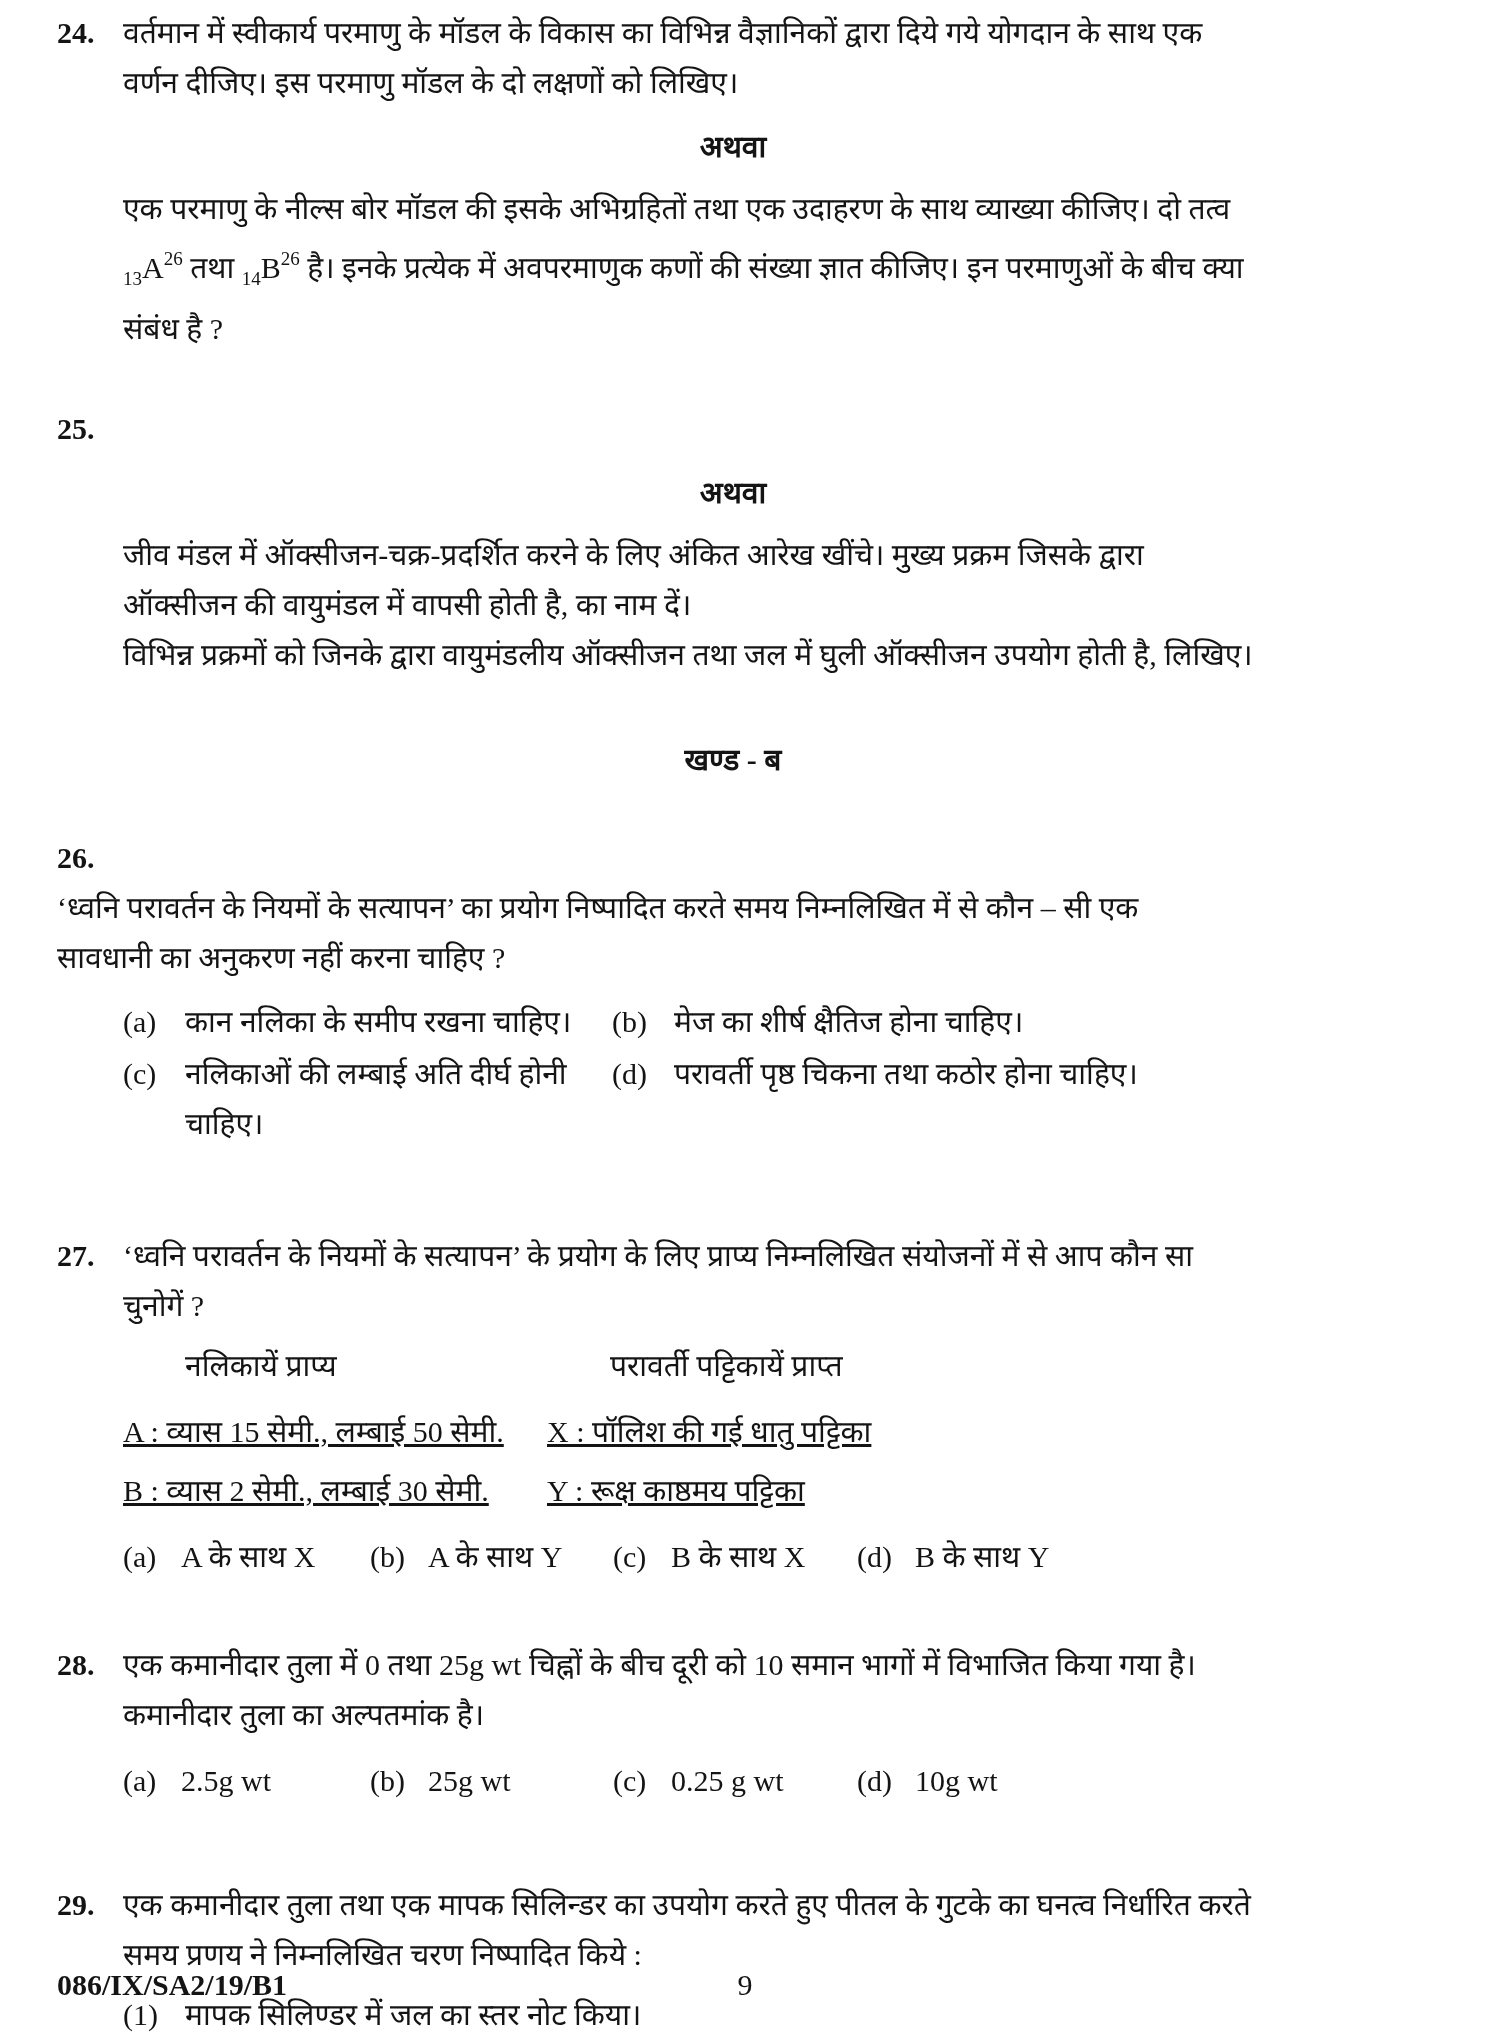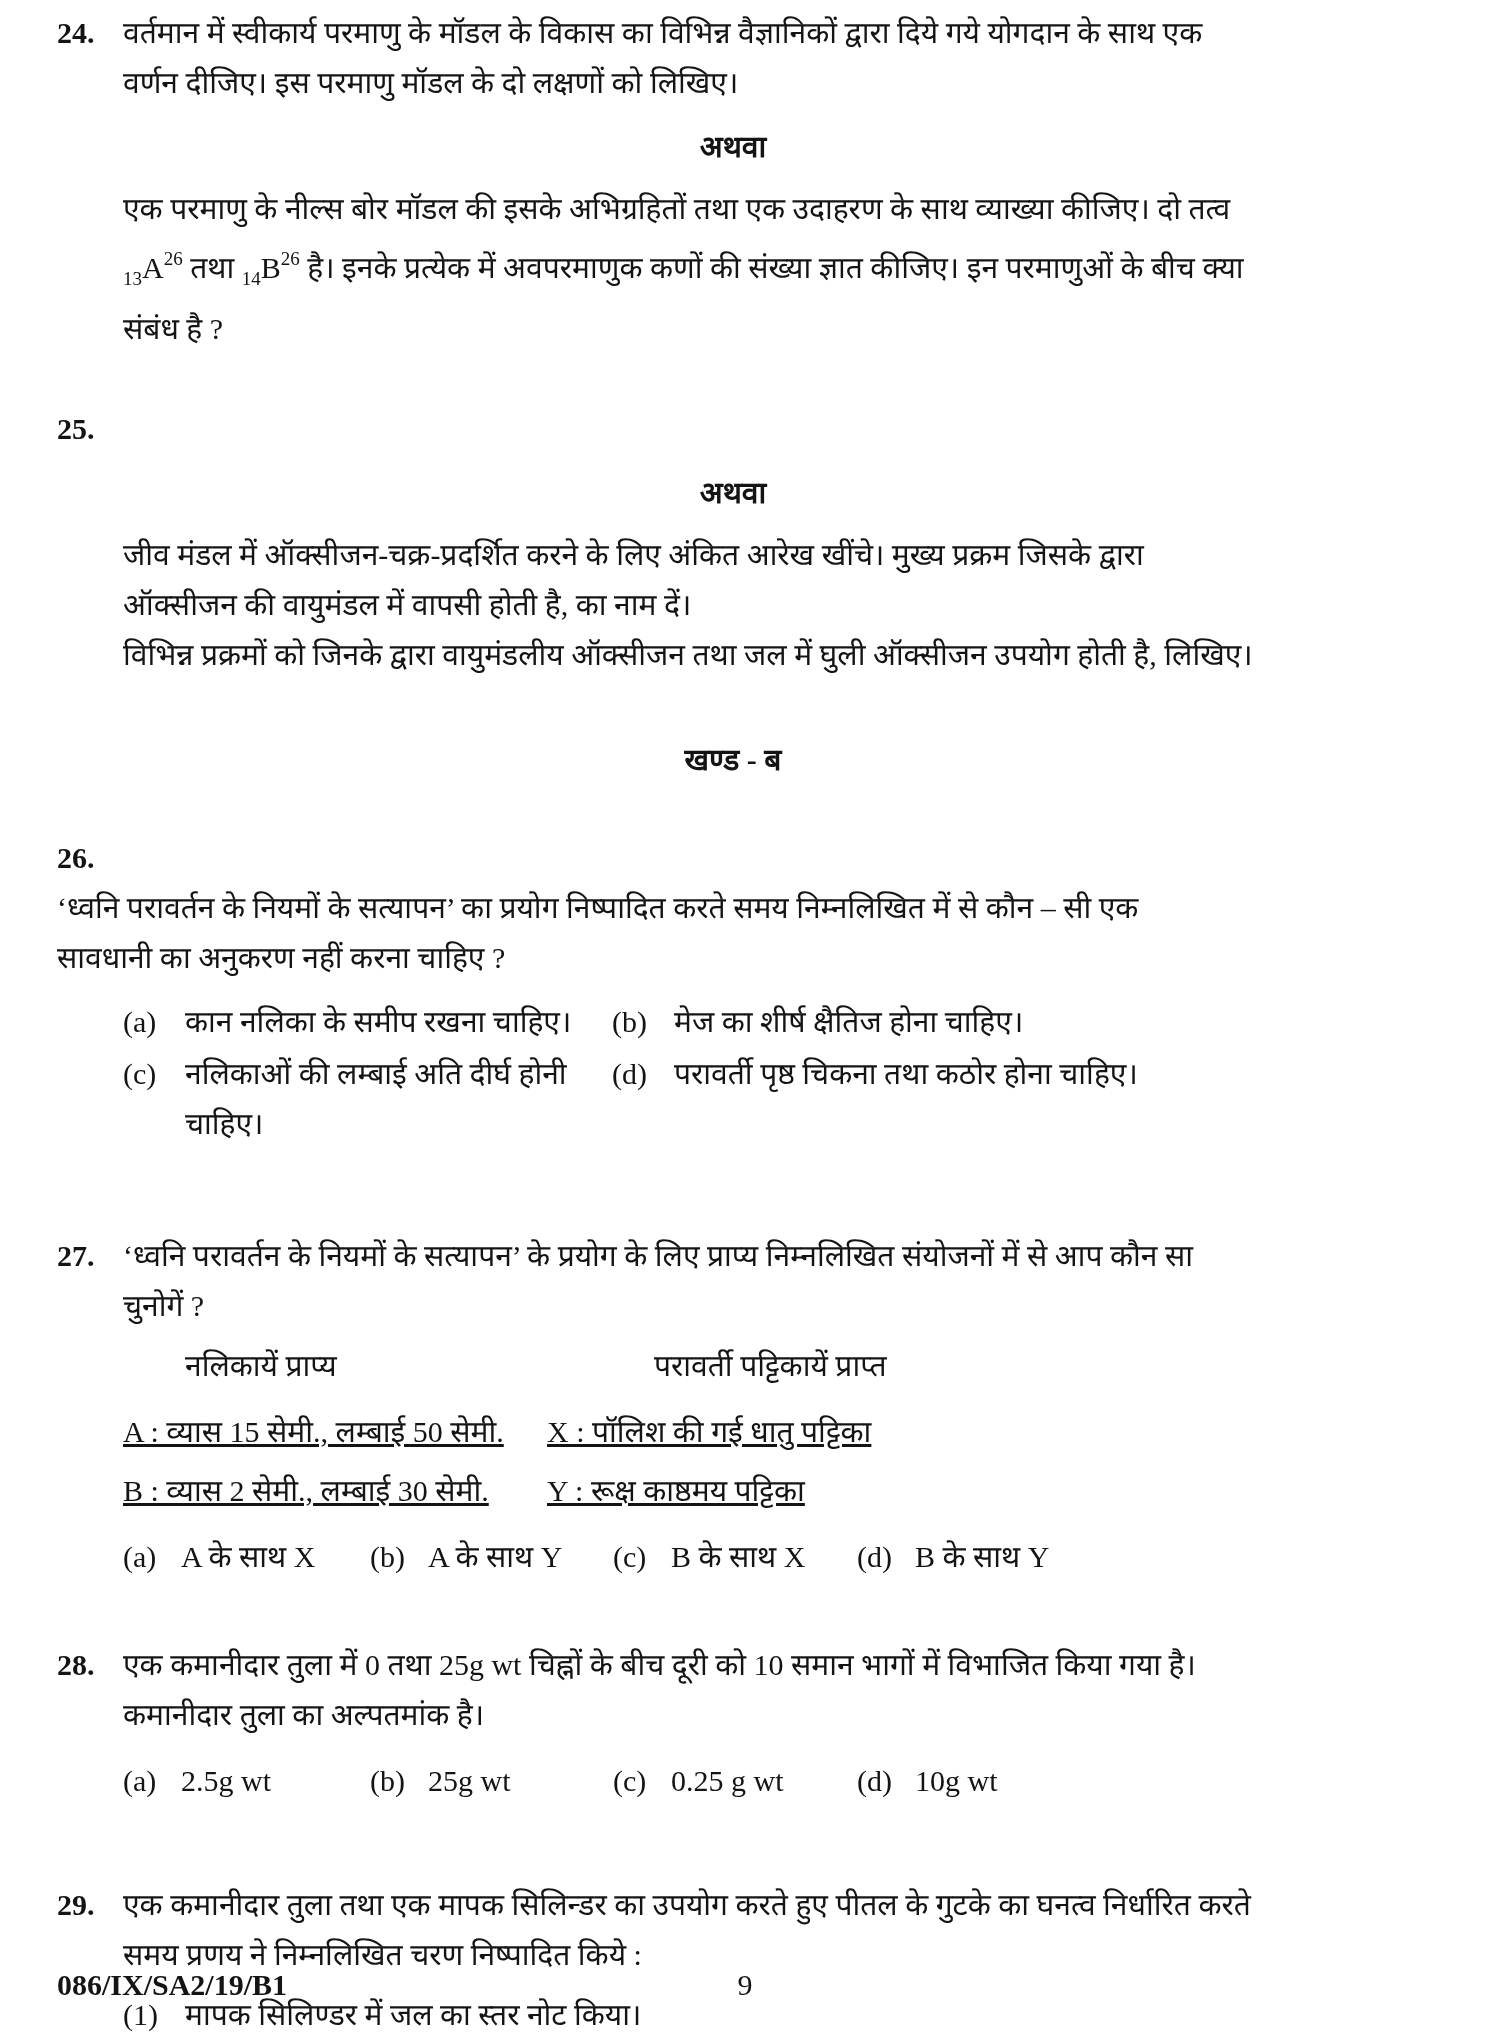--- a/index.html
+++ b/index.html
@@ -67,21 +67,21 @@
     font-weight: 400;
   }
   .pair-head .h1 { padding-left: 62px; }
   .pair-head .h2 { padding-left: 63px; }
   .pair-row {
     display: grid;
     grid-template-columns: 424px auto;
     margin-top: 9px;
     text-decoration: underline;
   }
-  .pair-head { margin-bottom: 16px; gap: 44px; }
+  .pair-head { margin-bottom: 16px; }
 
   
   .steps { margin-left: 123px; margin-top: 10px; }
   .step { display: flex; margin-top: 5px; }
   .step-label { width: 62px; flex-shrink: 0; }
 
   .footer {
     position: absolute;
     left: 0;
     bottom: 24px;

